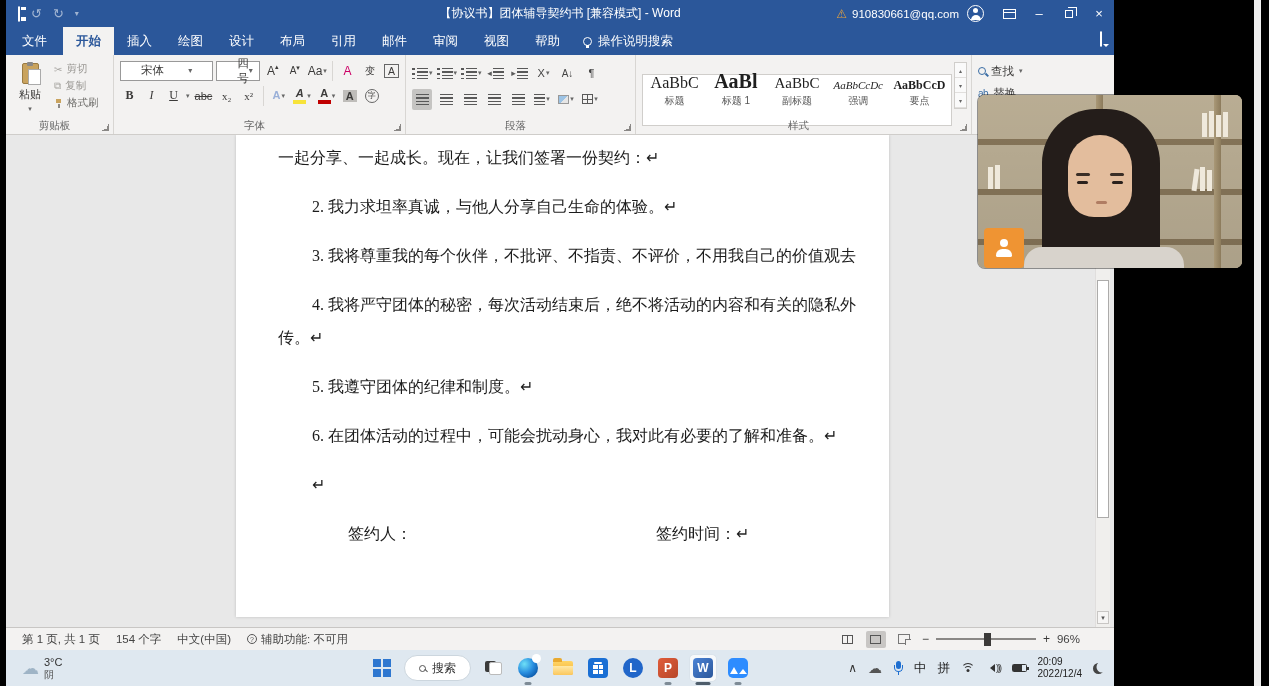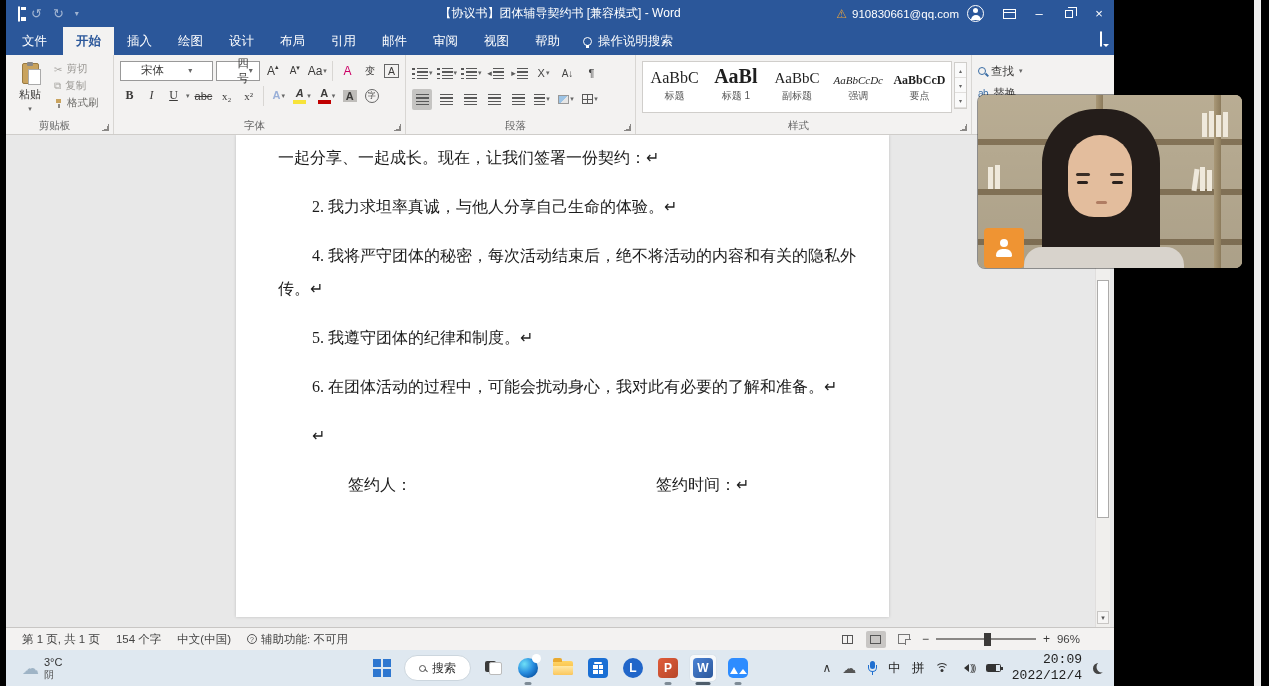--- a/index.html
+++ b/index.html
@@ -93,21 +93,21 @@
   .lines-ic { width:13px; height:11px; background:repeating-linear-gradient(to bottom,#595959 0 1.4px,transparent 1.4px 3.4px); }
   .lines-ic.short { width:11px; }
   .dotlist { display:flex; gap:2px; align-items:center; }
   .dotcol { width:3px; height:11px; background:repeating-linear-gradient(to bottom,#595959 0 2px,transparent 2px 5px); }
   .indent-arrow { font-size:9px; color:#595959; }
   .car2 { font-size:7px; color:#666; }
   .txt-ic { font-size:11px; color:#444; }
 
   
   .g-styles { width:336px; display:flex; }
-  .stylecards { flex:1; background:#fff; border:1px solid #d0cecb; margin-top:1px; height:52px; display:flex; align-items:stretch; padding:6px 2px; gap:2px; }
+  .stylecards { flex:1; background:#fff; border:1px solid #d0cecb; margin-top:14px; height:52px; display:flex; align-items:stretch; padding:14px 2px; gap:2px; }
   .stylecard { flex:1; display:flex; flex-direction:column; align-items:center; justify-content:flex-end; padding-bottom:3px; border-radius:2px; }
   .stylecard .prev { font-family:"Liberation Serif",serif; color:#1f1f1f; line-height:1.05; }
   .stylecard .nm { font-size:10px; color:#555; margin-top:2px; }
   .p-title { font-size:16px; }
   .p-h1 { font-size:20px; font-weight:bold; }
   .p-sub { font-size:15px; color:#444; }
   .p-emp { font-size:11px; font-style:italic; }
   .p-key { font-size:12px; font-weight:bold; }
   .stylescroll { width:13px; margin:2px 0 10px 2px; display:flex; flex-direction:column; border:1px solid #d0cecb; background:#fafafa; }
   .stylescroll span { flex:1; display:flex; align-items:center; justify-content:center; font-size:6px; color:#666; border-bottom:1px solid #e1dfdd; }
@@ -198,21 +198,21 @@
   .wifi { position:relative; width:14px; height:11px; }
   .wifi i { position:absolute; left:50%; transform:translateX(-50%); border:1.6px solid transparent; border-top-color:#333; border-radius:50%; }
   .wifi i:nth-child(1) { width:14px; height:14px; top:0; }
   .wifi i:nth-child(2) { width:9px; height:9px; top:3px; }
   .wifi i:nth-child(3) { width:3px; height:3px; top:6.5px; background:#333; border:none; border-radius:50%; }
   .spk { display:flex; align-items:center; gap:1px; }
   .spk .cone { width:0; height:0; border:4.5px solid transparent; border-right:5px solid #333; position:relative; }
   .spk .wave { font-size:9px; color:#333; letter-spacing:-1.5px; }
   .batt { position:relative; width:15px; height:8px; border:1.2px solid #333; border-radius:1.5px; background:linear-gradient(to right,#333 0 70%,transparent 70%); }
   .batt::after { content:''; position:absolute; right:-3px; top:1.5px; width:1.8px; height:3.5px; background:#333; }
-  .clockcol { display:flex; flex-direction:column; align-items:flex-end; line-height:1.25; font-size:13px; color:#222;font-family:Liberation Mono, monospace; }
+  .clockcol { display:flex; flex-direction:column; line-height:1.25; font-size:10px; color:#222; }
   .moon { width:11px; height:11px; border-radius:50%; box-shadow:inset 3.5px -1.5px 0 0 #444; }
 
   
   .webcam { position:absolute; left:978px; top:95px; width:264px; height:173px; border-radius:7px; overflow:hidden; background:#b9aa8d; box-shadow:0 0 0 1px rgba(0,0,0,.4); }
   .shelfbg { position:absolute; inset:0; background:
       linear-gradient(rgba(0,0,0,.05),rgba(0,0,0,.12)),
       repeating-linear-gradient(to bottom,#c3b69b 0 44px,#8d7b5d 44px 50px),
       #bfb197; }
   .shelfpost { position:absolute; top:0; bottom:0; width:7px; background:linear-gradient(to right,#a99877,#8c7b5c); }
   .books { position:absolute; display:flex; gap:2px; align-items:flex-end; }
@@ -504,20 +504,21 @@
           <span>替换</span>
         </div>
       </div>
     </div>
 
     <div class="docarea">
       <div class="page">
         <div class="page-content">
           <div class="dline">一起分享、一起成长。现在，让我们签署一份契约：↵</div>
           <div class="dline pgap ind">2. 我力求坦率真诚，与他人分享自己生命的体验。↵</div>
+          <div class="dline pgap ind">3. 我将尊重我的每个伙伴，不批评、不指责、不评价，不用我自己的价值观去</div>
           <div class="dline pgap ind">4. 我将严守团体的秘密，每次活动结束后，绝不将活动的内容和有关的隐私外</div>
           <div class="dline">传。↵</div>
           <div class="dline pgap ind">5. 我遵守团体的纪律和制度。↵</div>
           <div class="dline pgap ind">6. 在团体活动的过程中，可能会扰动身心，我对此有必要的了解和准备。↵</div>
           <div class="dline pgap ind">↵</div>
           <div class="dline pgap sign-line">
             <span class="signer">签约人：</span>
             <span class="stime">签约时间：↵</span>
           </div>
         </div>

